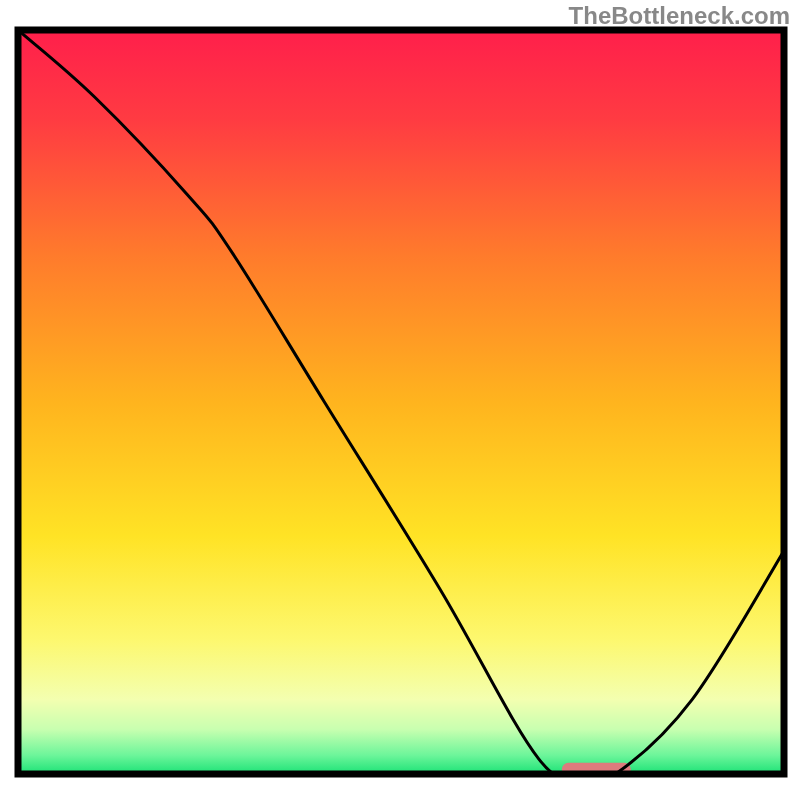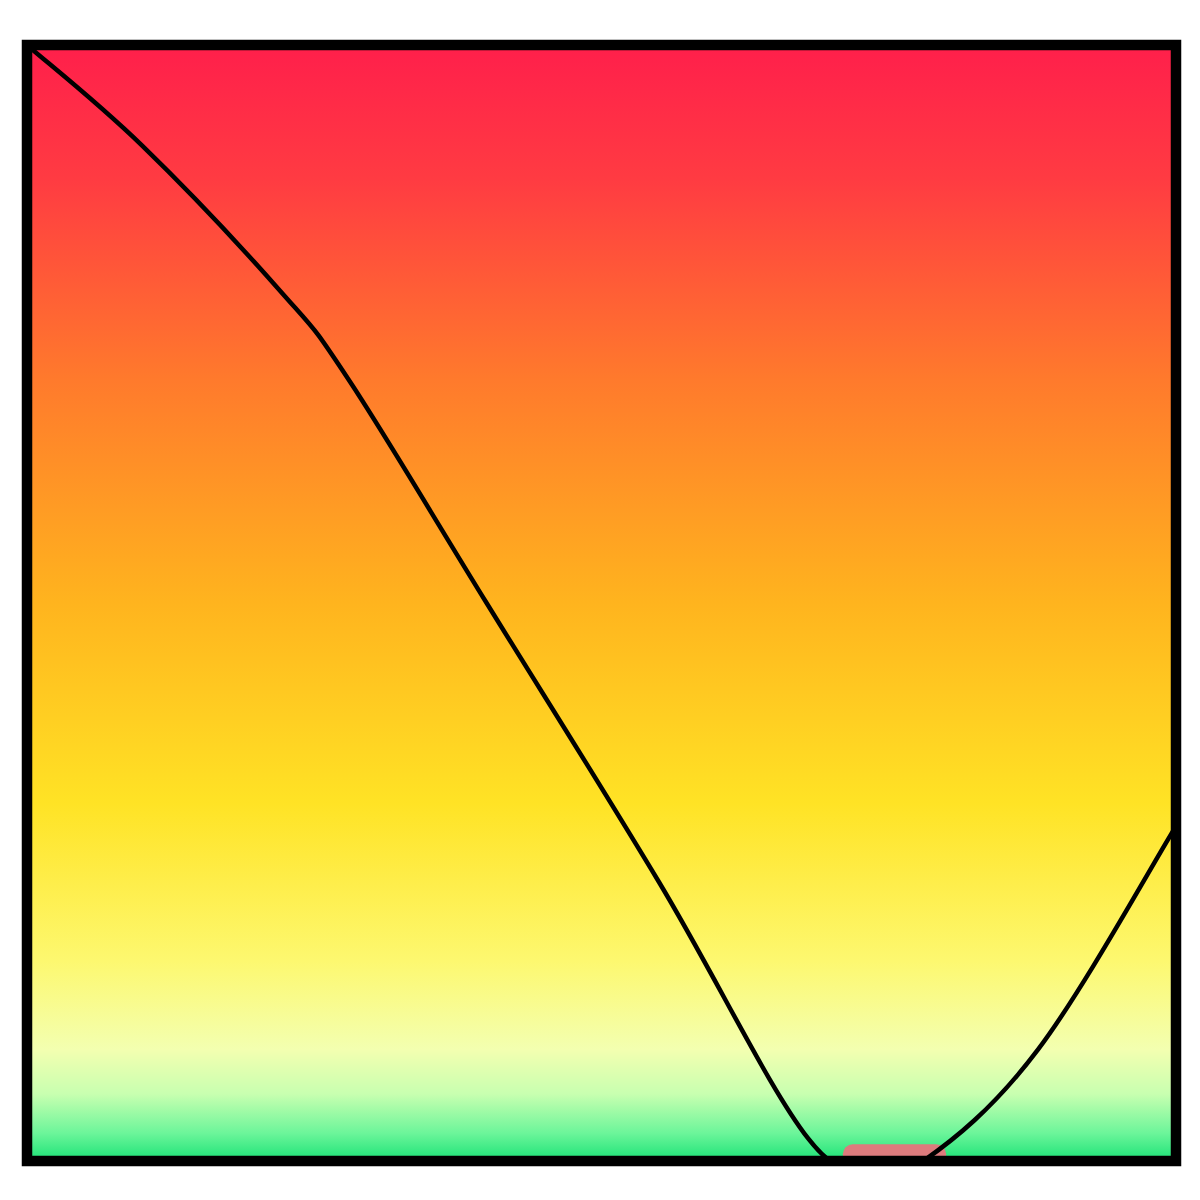--- a/index.html
+++ b/index.html
@@ -43,20 +43,21 @@
   .frame {
     fill: none;
     stroke: #000000;
     stroke-width: 7;
   }
 </style>
 </head>
 <body>
 
 <div class="chart-container">
+  <div class="watermark">TheBottleneck.com</div>
   <svg class="plot" width="800" height="800" viewBox="0 0 800 800">
     <defs>
       <linearGradient id="bg-grad" x1="0" y1="0" x2="0" y2="1">
           <stop offset="0%" stop-color="#ff1f4b"></stop>
           <stop offset="12%" stop-color="#ff3b42"></stop>
           <stop offset="30%" stop-color="#ff7a2c"></stop>
           <stop offset="50%" stop-color="#ffb41e"></stop>
           <stop offset="68%" stop-color="#ffe325"></stop>
           <stop offset="82%" stop-color="#fdf86f"></stop>
           <stop offset="90%" stop-color="#f3ffb0"></stop>

